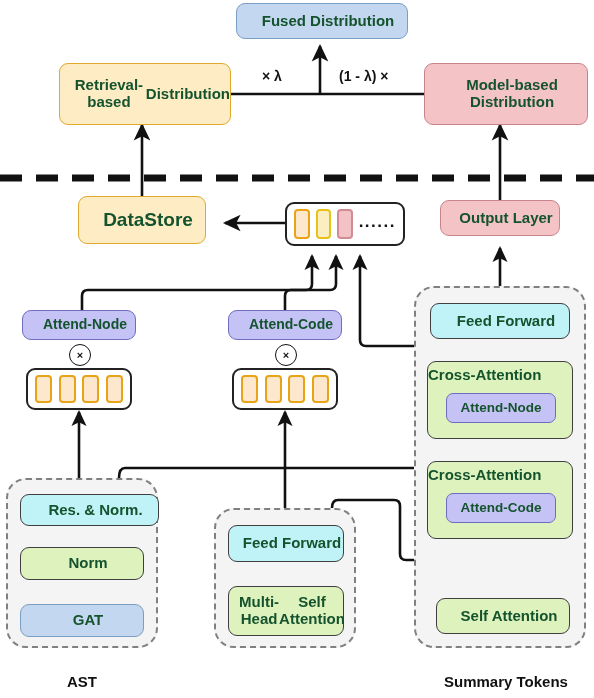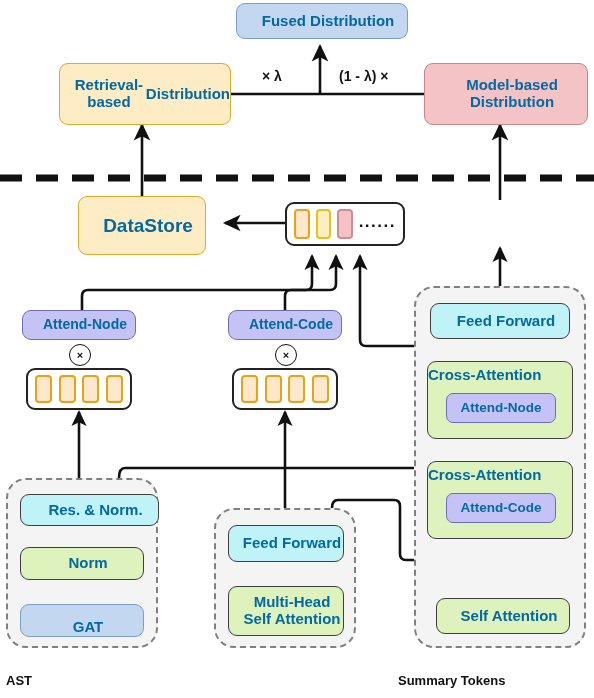--- a/index.html
+++ b/index.html
@@ -25,21 +25,21 @@
     pointer-events: none;
   }
   .node {
     position: absolute;
     box-sizing: border-box;
     display: flex;
     align-items: center;
     justify-content: center;
     text-align: center;
     font-weight: bold;
-    color: #0369a1;
+    color: #14532d;
     line-height: 1.12;
     border-radius: 9px;
     border: 1.6px solid #4a4a4a;
     padding-left: 12px;
   }
   .grp {
     position: absolute;
     box-sizing: border-box;
     background: #f4f4f4;
     border: 2.5px dashed #808080;
@@ -81,22 +81,23 @@
     align-items: center;
     justify-content: center;
     font-size: 11px;
     font-weight: bold;
     color: #111;
     line-height: 1;
   }
   .caption {
     position: absolute;
     font-weight: bold;
-    font-size: 13px;
+    font-size: 15px;
     color: #111;
+    text-align: center;
   }
   .lamlabel {
     position: absolute;
     font-weight: bold;
     font-size: 14px;
     color: #111;
     white-space: nowrap;
   }
   .inner-badge {
     position: absolute;
@@ -194,32 +195,36 @@
 
   <div class="node" style="left:424px; top:63px; width:164px; height:62px; font-size:15px; flex-direction:column;
               background:#f3c3c6; border-color:#c9848a;">
     <span>Model-based</span>
     <span>Distribution</span>
   </div>
 
   <div class="lamlabel" style="left:262px; top:68px;">× λ</div>
   <div class="lamlabel" style="left:339px; top:68px;">(1 - λ) ×</div>
 
-  <div class="node" style="left:78px; top:196px; width:128px; height:59px; font-size:19px;
+  <div class="node" style="left:78px; top:196px; width:128px; height:48px; font-size:19px;
               background:#fdecc4; border-color:#e0a92c;justify-content:center;">
     <span>DataStore</span>
   </div>
 
   <div class="tokrow" style="left:285px; top:202px; width:120px; height:44px;">
     <div class="tok" style="width:18px; height:30px; background:#fde8cd; border-color:#e8a317;"></div>
     <div class="tok" style="width:18px; height:30px; background:#fbeec0; border-color:#e8c317;"></div>
     <div class="tok" style="width:18px; height:30px; background:#f4c2c6; border-color:#d08c92;"></div>
     <div class="dots">......</div>
   </div>
 
+  <div class="node" style="left:440px; top:200px; width:120px; height:36px; font-size:15px;
+              background:#f3c3c6; border-color:#c9848a;">
+    <span>Output Layer</span>
+  </div>
 
   <div class="node" style="left:22px; top:310px; width:114px; height:30px; font-size:14px;
               background:#c5c3f5; border-color:#6f6cc0;">
     <span>Attend-Node</span>
   </div>
   <div class="otimes" style="left:69px; top:344px;">
     <span>×</span>
   </div>
 
   <div class="node" style="left:228px; top:310px; width:114px; height:30px; font-size:14px;
@@ -280,35 +285,35 @@
               background:#bff3f7; border-color:#3f3f3f;">
     <span>Res. &amp; Norm.</span>
   </div>
 
   <div class="node" style="left:20px; top:547px; width:124px; height:33px; font-size:15px;
               background:#ddf2bd; border-color:#3f3f3f;">
     <span>Norm</span>
   </div>
 
   <div class="node" style="left:20px; top:604px; width:124px; height:33px; font-size:15px;
-              background:#c3d8f0; border-color:#7a9ec4;align-items:flex-end;">
+              background:#c3d8f0; border-color:#7a9ec4;">
     <span>GAT</span>
   </div>
 
   <div class="caption" style="left:6px; top:673px; width:152px;">AST</div>
 
   <div class="grp" style="left:214px; top:508px; width:142px; height:140px;"></div>
 
   <div class="node" style="left:228px; top:525px; width:116px; height:37px; font-size:15px;
               background:#bff3f7; border-color:#3f3f3f;">
     <span>Feed Forward</span>
   </div>
 
-  <div class="node" style="left:228px; top:586px; width:116px; height:50px; font-size:15px; flex-direction:column;
+  <div class="node" style="left:228px; top:586px; width:116px; height:50px; font-size:15px; flex-direction:row;
               background:#ddf2bd; border-color:#3f3f3f;">
     <span>Multi-Head</span>
     <span>Self Attention</span>
   </div>
 
 
-  <div class="caption" style="left:398px; top:673px; width:172px;">Summary Tokens</div>
+  <div class="caption" style="left:420px; top:673px; width:172px;">Summary Tokens</div>
 
 </div>
 
 </body></html>

